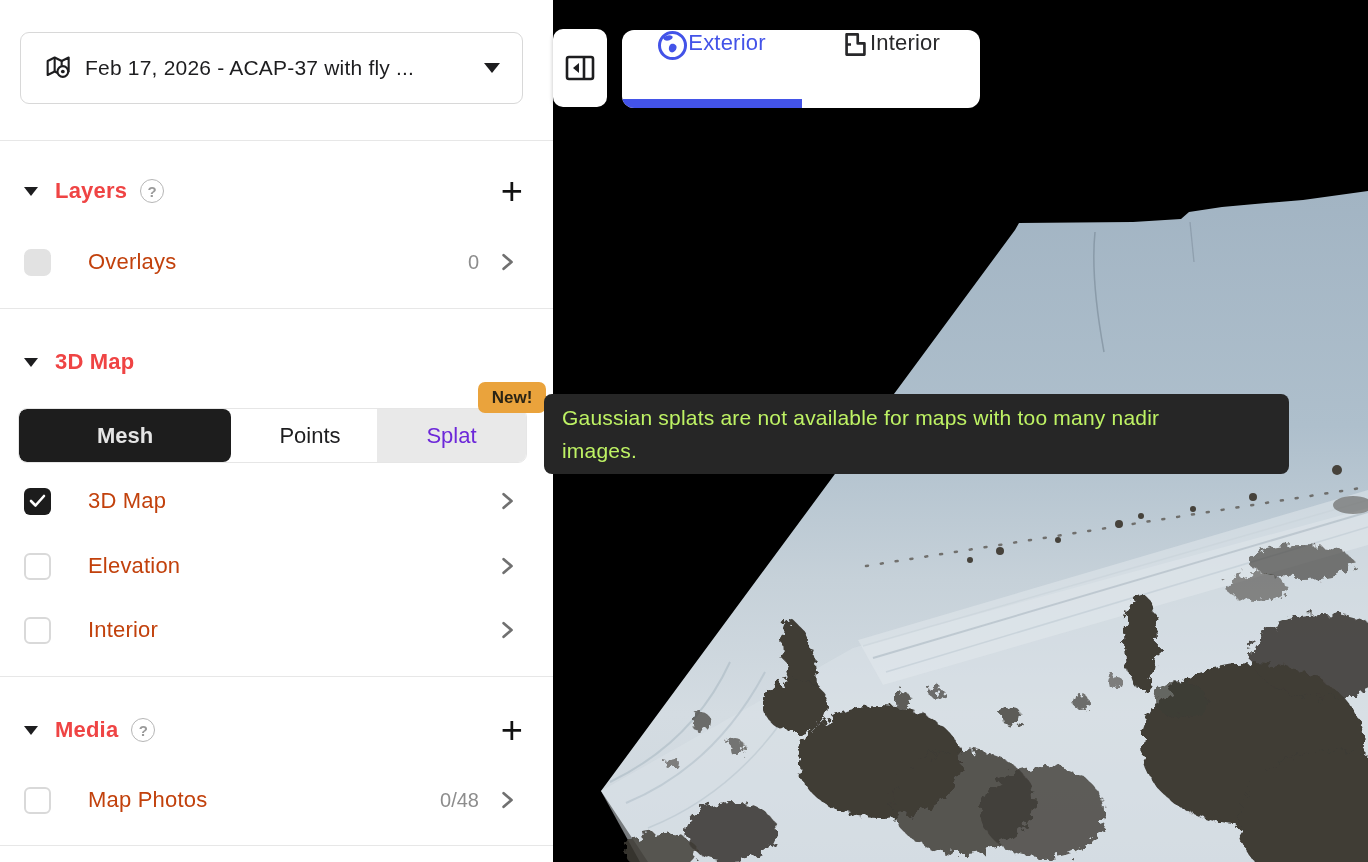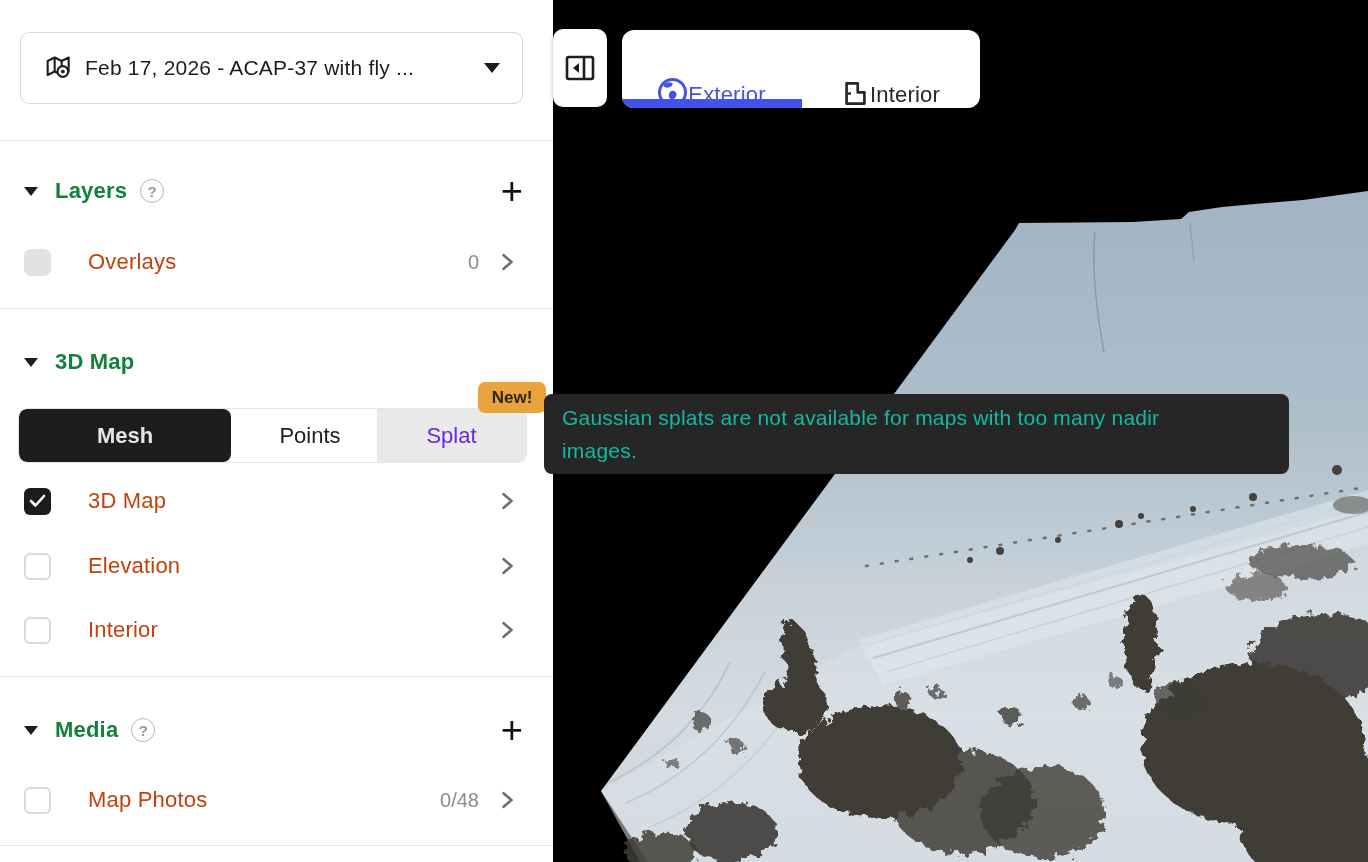--- a/index.html
+++ b/index.html
@@ -19,21 +19,21 @@
               border:1px solid #d8d8d8; border-radius:9px; background:#fff;
               display:flex; align-items:center; padding:0 22px; cursor:pointer; }
   .selector .sel-label { font-size:21px; font-weight:500; color:#1d1d1f; margin-left:14px;
               letter-spacing:.2px; white-space:nowrap; overflow:hidden; flex:1; }
   .caret-down { width:0; height:0; border-left:8px solid transparent; border-right:8px solid transparent;
               border-top:10px solid #1d1d1f; margin-left:12px; }
 
   .sec-header { position:absolute; left:24px; width:505px; height:48px; display:flex; align-items:center; }
   .sec-caret { width:0; height:0; border-left:7px solid transparent; border-right:7px solid transparent;
               border-top:9px solid #1d1d1f; cursor:pointer; }
-  .sec-title { font-size:22px; font-weight:700; color:#15803d; margin-left:17px; letter-spacing:.2px; }
+  .sec-title { font-size:22px; font-weight:700; color:#ef4444; margin-left:17px; letter-spacing:.2px; }
   .help { width:24px; height:24px; border:1.7px solid #b6b6b6; border-radius:50%; color:#9a9a9a;
           font-size:15px; font-weight:700; display:flex; align-items:center; justify-content:center;
           margin-left:13px; cursor:pointer; }
   .plus { margin-left:auto; margin-right:6px; font-size:38px; font-weight:300; color:#111;
           line-height:30px; cursor:pointer; }
 
   .row { position:absolute; left:24px; width:505px; height:48px; display:flex; align-items:center; cursor:pointer; }
   .cbx { width:27px; height:27px; border-radius:6px; border:2px solid #d9d9d9; background:#fff; flex:none; }
   .cbx.checked { border:none; background:#1c1c1c; display:flex; align-items:center; justify-content:center; }
   .cbx.disabled { border:none; background:#e2e2e2; border-radius:7px; }
@@ -52,29 +52,29 @@
                border-radius:7px; display:flex; align-items:center; justify-content:center;
                font-size:17px; font-weight:700; color:#2b2415; z-index:4; }
 
   
   .collapse-btn { position:absolute; left:553px; top:29px; width:54px; height:78px; background:#fff;
                border-radius:10px; display:flex; align-items:center; justify-content:center;
                cursor:pointer; z-index:3; box-shadow:0 1px 4px rgba(0,0,0,.25); }
 
   .tabs { position:absolute; left:622px; top:30px; width:358px; height:78px; background:#fff;
           border-radius:12px; display:flex; z-index:3; box-shadow:0 1px 4px rgba(0,0,0,.25); overflow:hidden; }
-  .tab { flex:1; display:flex; align-items:flex-end; justify-content:center; cursor:pointer; }
+  .tab { flex:1; display:flex; align-items:flex-start; justify-content:center; cursor:pointer; }
   .tab-label { font-size:22px; font-weight:500; letter-spacing:.2px; }
   .tab.active .tab-label { color:#4353E8; }
   .tab.inactive .tab-label { color:#28282a; }
   .tab-underline { position:absolute; left:0; bottom:0; width:180px; height:9px; background:#4353E8;
           border-bottom-left-radius:12px; }
 
   .tooltip { position:absolute; left:544px; top:394px; width:745px; height:80px; background:#262626;
-          border-radius:8px; color:#14b8a6; font-size:21px; line-height:33px; padding:6px 18px;
+          border-radius:8px; color:#bef264; font-size:21px; line-height:33px; padding:6px 18px;
           display:flex; align-items:center; z-index:5; white-space:pre-line; letter-spacing:.2px; }
 </style>
 </head>
 <body>
 
 <div class="stage">
 
   <div class="map-area">
     <svg viewBox="0 0 815 862">
       <defs>

